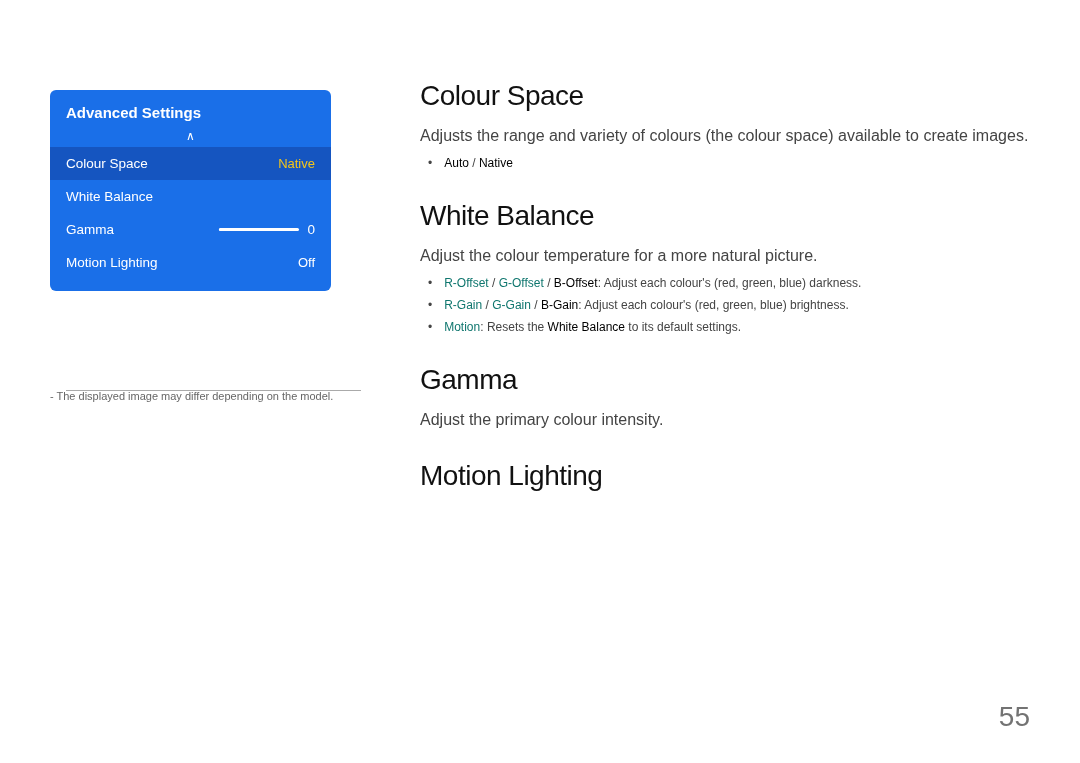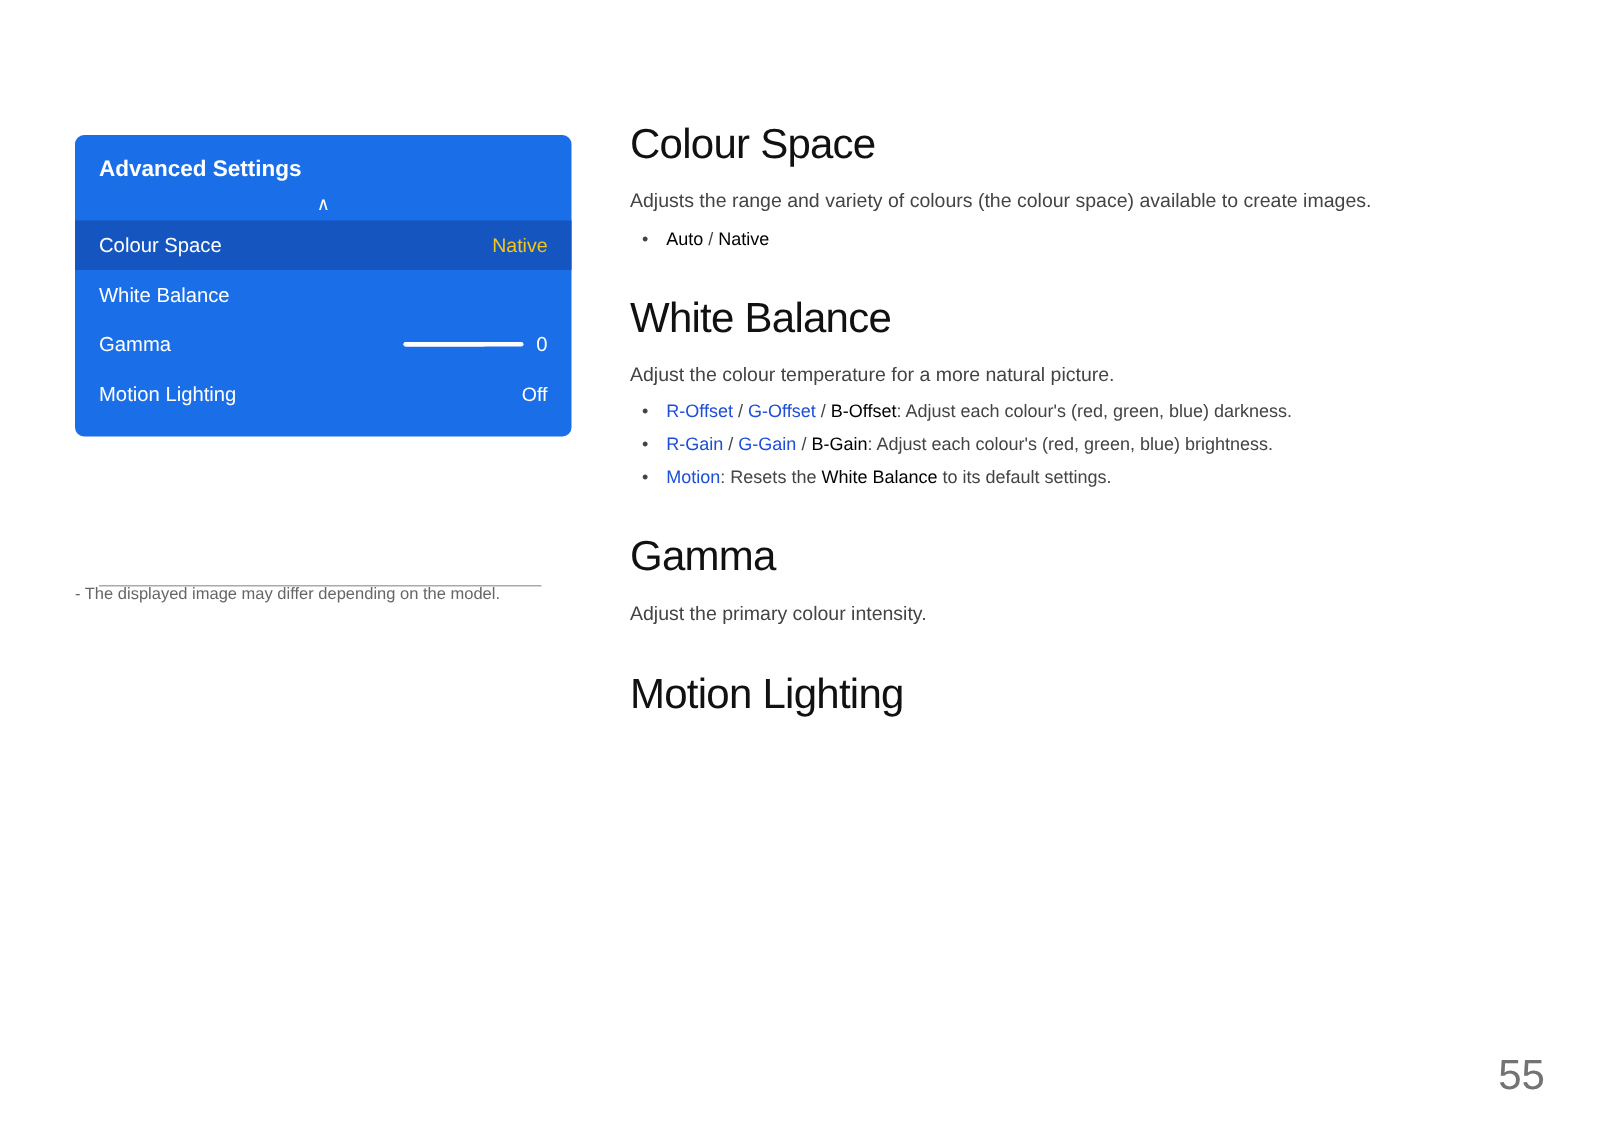--- a/index.html
+++ b/index.html
@@ -10,21 +10,21 @@
       font-family: 'Segoe UI', Arial, sans-serif;
       position: relative;
       overflow: hidden;
     }
 
     
     .sidebar {
       position: absolute;
       left: 50px;
       top: 90px;
-      width: 331px;
+      width: 281px;
       background: #1a6fe8;
       border-radius: 6px;
       padding-bottom: 12px;
     }
 
     .sidebar-title {
       color: #ffffff;
       font-size: 15px;
       font-weight: 600;
       padding: 14px 16px 8px 16px;
@@ -123,21 +123,21 @@
 
     .section-title {
       font-size: 28px;
       font-weight: 300;
       color: #111111;
       margin-bottom: 12px;
       letter-spacing: -0.5px;
     }
 
     .section-desc {
-      font-size: 13px;
+      font-size: 16px;
       color: #444;
       margin-bottom: 6px;
       line-height: 1.5;
     }
 
     .bullet-list {
       list-style: none;
       padding-left: 8px;
     }
 
@@ -156,21 +156,21 @@
       color: #444;
       flex-shrink: 0;
       margin-top: 0px;
     }
 
     .link-blue {
       color: #000000;
     }
 
     .link-red {
-      color: #1d4ed8;
+      color: #0f766e;
     }
 
     
     .page-number {
       position: absolute;
       bottom: 30px;
       right: 50px;
       font-size: 28px;
       font-weight: 300;
       color: #737373;

